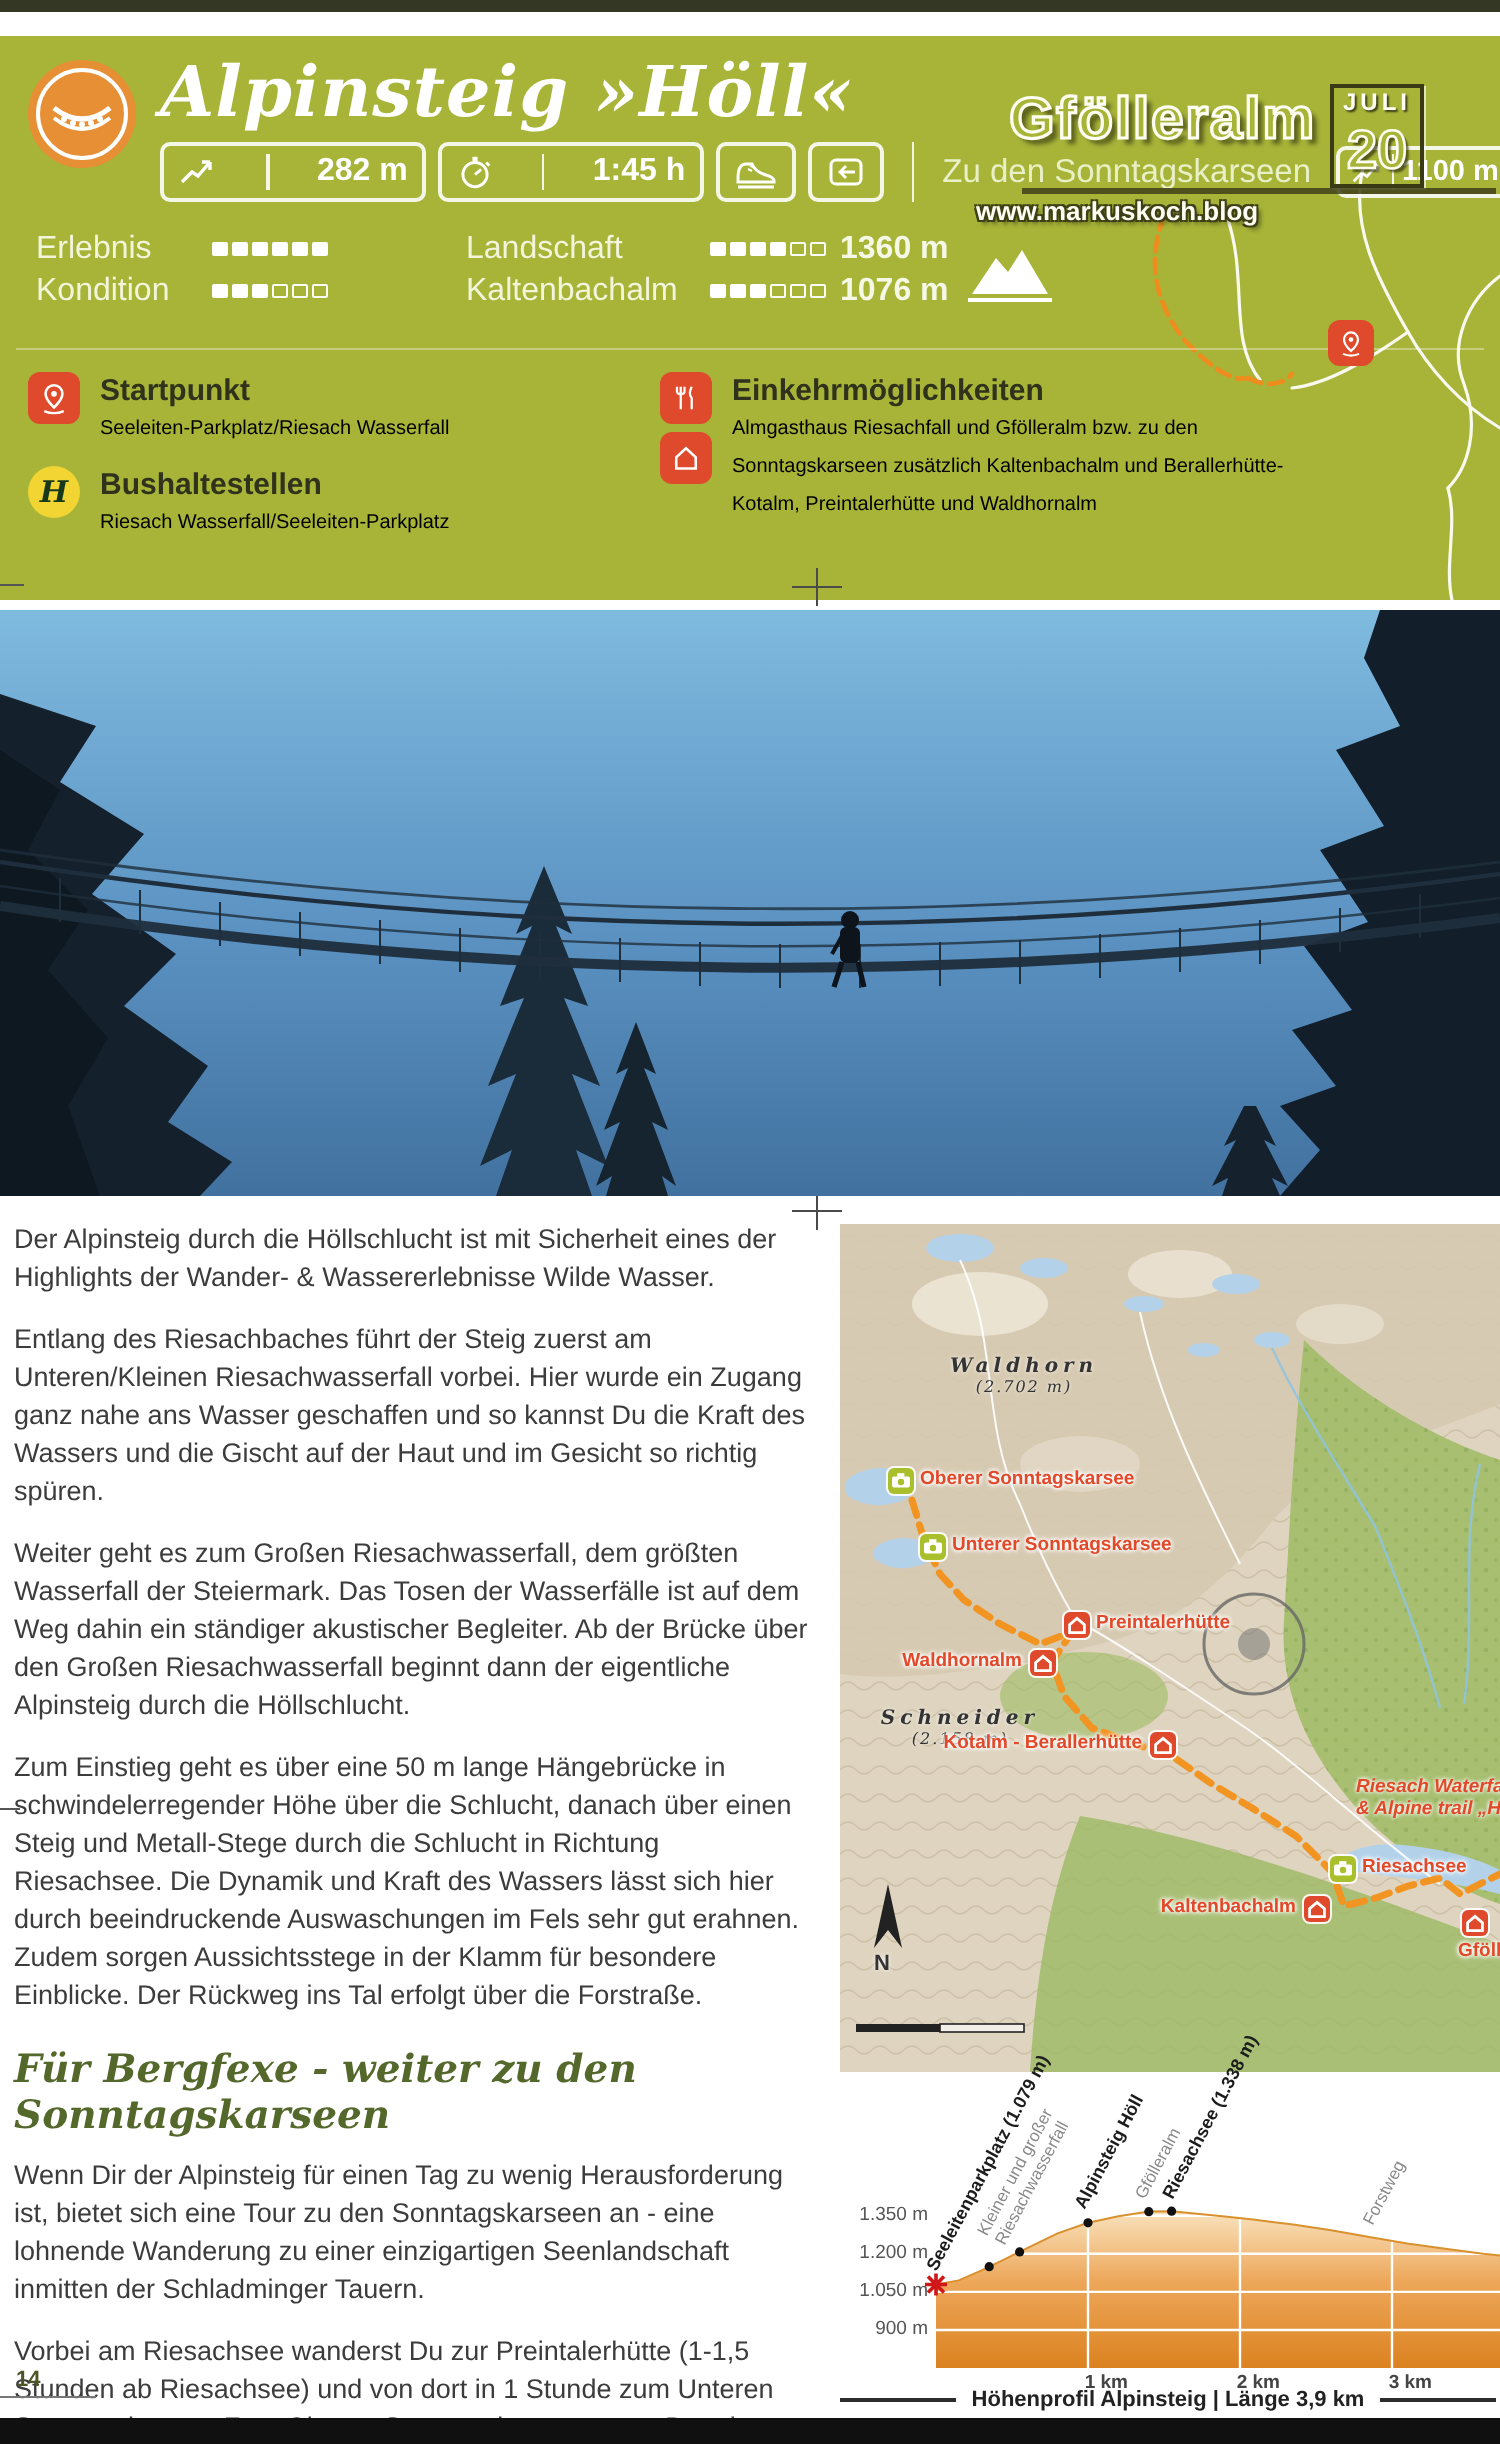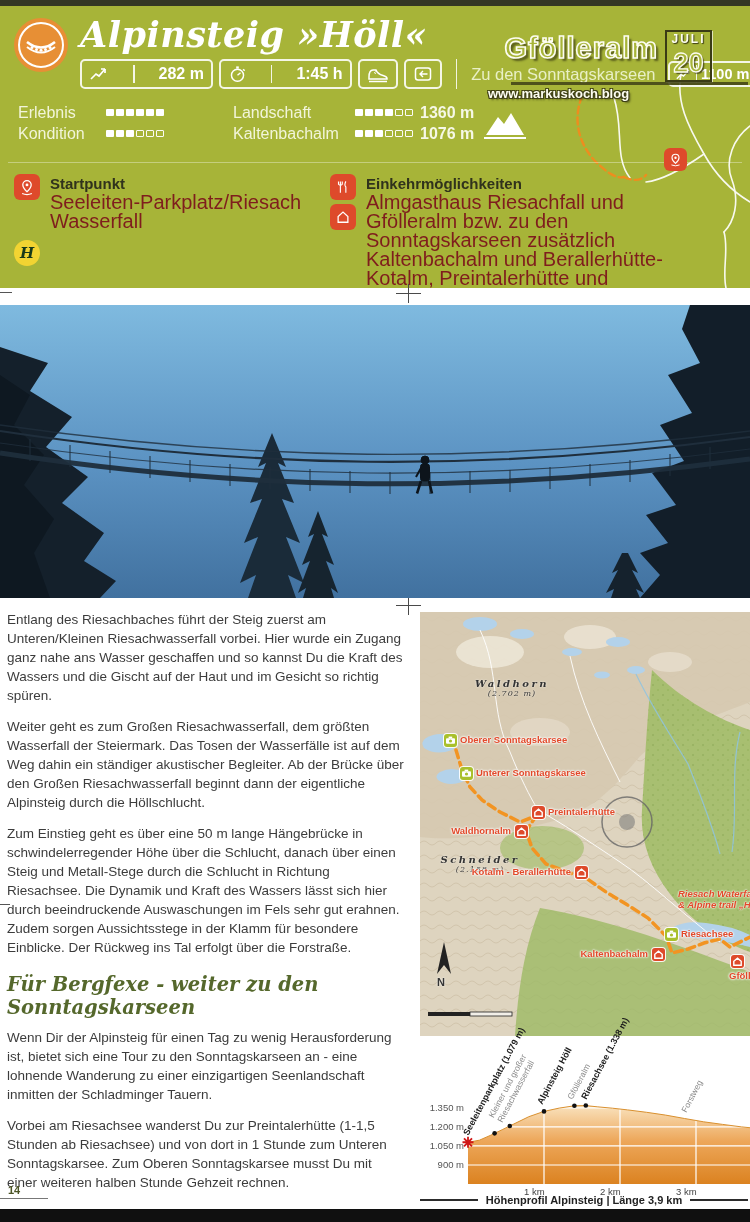--- a/index.html
+++ b/index.html
@@ -5,21 +5,21 @@
   html,body{margin:0;padding:0;background:#e9e9e9;}
   *{box-sizing:border-box;}
   .page{position:relative;width:750px;height:1222px;background:#fff;margin:0 auto;overflow:hidden;
         font-family:"Liberation Sans",sans-serif;}
 
   
   .topbar{position:absolute;left:0;top:0;width:750px;height:6px;background:#343724;}
   .bottombar{position:absolute;left:0;top:1209px;width:750px;height:13px;background:#101010;}
 
   
-  .hero{position:absolute;left:0;top:6px;width:750px;height:282px;background:#a7b438;overflow:hidden;}
+  .hero{position:absolute;left:0;top:18px;width:750px;height:282px;background:#a7b438;overflow:hidden;}
   .hero-map{position:absolute;right:0;top:64px;width:196px;height:218px;pointer-events:none;}
 
   .logo{position:absolute;left:14px;top:12px;width:54px;height:54px;border-radius:50%;
         background:#e78f35;}
   .logo:before{content:"";position:absolute;left:4px;top:4px;right:4px;bottom:4px;border:2.5px solid #fff;border-radius:50%;}
   .logo svg{position:absolute;left:7px;top:7px;}
 
   .hero-title{position:absolute;left:80px;top:8px;font-family:"DejaVu Serif",serif;
         font-style:italic;font-weight:bold;font-size:35px;color:#fff;letter-spacing:.5px;white-space:nowrap;}
 
@@ -67,21 +67,21 @@
   
   .info-col{position:absolute;top:168px;}
   #info-col1{left:14px;width:300px;}
   #info-col2{left:330px;width:340px;}
   .info-item{display:flex;gap:10px;margin-bottom:9px;}
   .info-icons{display:flex;flex-direction:column;gap:4px;flex:0 0 26px;}
   .ibox{width:26px;height:26px;border-radius:6px;background:#de4a2b;display:flex;align-items:center;justify-content:center;}
   .ibox.yellow{background:#f2d432;border-radius:50%;color:#17391a;font-weight:bold;font-size:15px;
         font-style:italic;font-family:"DejaVu Serif",serif;}
   .info-label{font-weight:bold;font-size:15px;color:#30321c;line-height:19px;}
-  .info-text{font-size:20px;color:#7f1d1d;line-height:19px;max-width:300px;}
+  .info-text{font-size:10px;color:#000000;line-height:19px;max-width:300px;}
 
   
   .mark{position:absolute;background:#555;}
   .plus:before,.plus:after{content:"";position:absolute;background:#4a4a4a;}
   .plus:before{left:-12px;top:0;width:25px;height:1.2px;}
   .plus:after{left:0;top:-9px;width:1.2px;height:19px;}
 
   
   .photo{position:absolute;left:0;top:305px;width:750px;height:293px;}
 
@@ -107,21 +107,21 @@
   .m-peak .sub{display:block;font-size:8px;letter-spacing:1px;font-weight:normal;}
   .m-note{position:absolute;font-size:9.5px;font-weight:bold;font-style:italic;color:#e2492a;line-height:11px;
         white-space:nowrap;z-index:3;text-shadow:0 0 2px #fff,0 0 2px #fff;}
   .m-north{position:absolute;left:17px;top:364px;font-size:11px;font-weight:bold;color:#333;z-index:3;
         text-shadow:0 0 2px #fff;}
 
   
   .profile{position:absolute;left:420px;top:1040px;width:330px;height:168px;}
   .profile svg{position:absolute;left:0;top:0;}
   .ylab{position:absolute;width:44px;text-align:right;font-size:9.5px;color:#555;}
-  .xlab{position:absolute;top:146px;width:40px;margin-left:-20px;text-align:left;font-size:9.5px;color:#444;}
+  .xlab{position:absolute;top:146px;width:40px;margin-left:-20px;text-align:right;font-size:9.5px;color:#444;font-weight:bold;}
   .plabel{position:absolute;transform-origin:0 100%;transform:translateY(-100%) rotate(-62deg);
         font-size:8.5px;line-height:10px;color:#8a8a8a;white-space:nowrap;}
   .plabel.bold{color:#1c1c1c;font-weight:bold;font-size:9px;}
   .p-caption{position:absolute;left:0;right:2px;top:154px;display:flex;align-items:center;gap:8px;
         font-size:11px;font-weight:bold;color:#222;white-space:nowrap;}
   .p-caption:before,.p-caption:after{content:"";flex:1;height:1.4px;background:#2c2c2c;}
 
   
   .pagenum{position:absolute;left:8px;top:1184px;font-size:11px;font-weight:bold;color:#4c5526;}
   .pagenum-rule{position:absolute;left:0;top:1198px;width:48px;height:1px;background:#777;}
@@ -303,20 +303,24 @@
         <div>
           <div class="info-label">Startpunkt</div>
           <div class="info-text">Seeleiten-Parkplatz/Riesach Wasserfall</div>
         </div>
       </div>
       <div class="info-item">
         <div class="info-icons">
           <div class="ibox yellow">
             <span>H</span>
           </div>
+        </div>
+        <div>
+          <div class="info-label">Bushaltestellen</div>
+          <div class="info-text">Riesach Wasserfall/Seeleiten-Parkplatz</div>
         </div>
       </div>
     </div>
 
     <div class="info-col" id="info-col2">
       <div class="info-item">
         <div class="info-icons">
           <div class="ibox">
             <svg width="18" height="18" viewBox="0 0 24 24">
               <path d="M8.5,4.5 V11 M6,4.5 V8.5 M11,4.5 V8.5 M6,8.5 q2.5,2 5,0 M8.5,11 V19.5" fill="none" stroke="#fff" stroke-width="1.5"></path>
@@ -383,20 +387,21 @@
         <circle cx="425" cy="155" r="4"></circle>
         <rect x="420.5" y="159" width="9" height="17" rx="2.5"></rect>
         <path d="M421,176 L417,188.5 M429,176 L432,188.5" stroke-width="2.6" fill="none"></path>
         <path d="M421,163 L416,172" stroke-width="2" fill="none"></path>
       </g>
     </svg>
   </figure>
 
   <main class="col-left">
     <div id="paras1">
+        <p class="para">Der Alpinsteig durch die Höllschlucht ist mit Sicherheit eines der Highlights der Wander- &amp; Wassererlebnisse Wilde Wasser.</p>
         <p class="para">Entlang des Riesachbaches führt der Steig zuerst am Unteren/Kleinen Riesachwasserfall vorbei. Hier wurde ein Zugang ganz nahe ans Wasser geschaffen und so kannst Du die Kraft des Wassers und die Gischt auf der Haut und im Gesicht so richtig spüren.</p>
         <p class="para">Weiter geht es zum Großen Riesachwasserfall, dem größten Wasserfall der Steiermark. Das Tosen der Wasserfälle ist auf dem Weg dahin ein ständiger akustischer Begleiter. Ab der Brücke über den Großen Riesachwasserfall beginnt dann der eigentliche Alpinsteig durch die Höllschlucht.</p>
         <p class="para">Zum Einstieg geht es über eine 50 m lange Hängebrücke in schwindelerregender Höhe über die Schlucht, danach über einen Steig und Metall-Stege durch die Schlucht in Richtung Riesachsee. Die Dynamik und Kraft des Wassers lässt sich hier durch beeindruckende Auswaschungen im Fels sehr gut erahnen. Zudem sorgen Aussichtsstege in der Klamm für besondere Einblicke. Der Rückweg ins Tal erfolgt über die Forstraße.</p>
       </div>
     <h2 class="h-green second">Für Bergfexe - weiter zu den Sonntagskarseen</h2>
     <div id="paras2">
         <p class="para">Wenn Dir der Alpinsteig für einen Tag zu wenig Herausforderung ist, bietet sich eine Tour zu den Sonntagskarseen an - eine lohnende Wanderung zu einer einzigartigen Seenlandschaft inmitten der Schladminger Tauern.</p>
         <p class="para">Vorbei am Riesachsee wanderst Du zur Preintalerhütte (1-1,5 Stunden ab Riesachsee) und von dort in 1 Stunde zum Unteren Sonntagskarsee. Zum Oberen Sonntagskarsee musst Du mit einer weiteren halben Stunde Gehzeit rechnen.</p>
       </div>
   </main>

